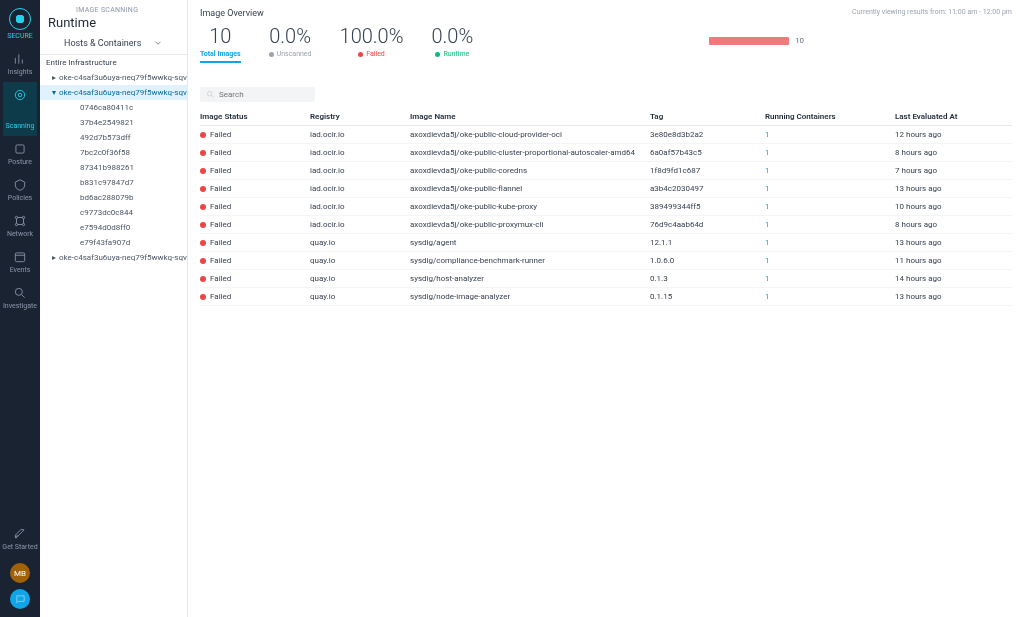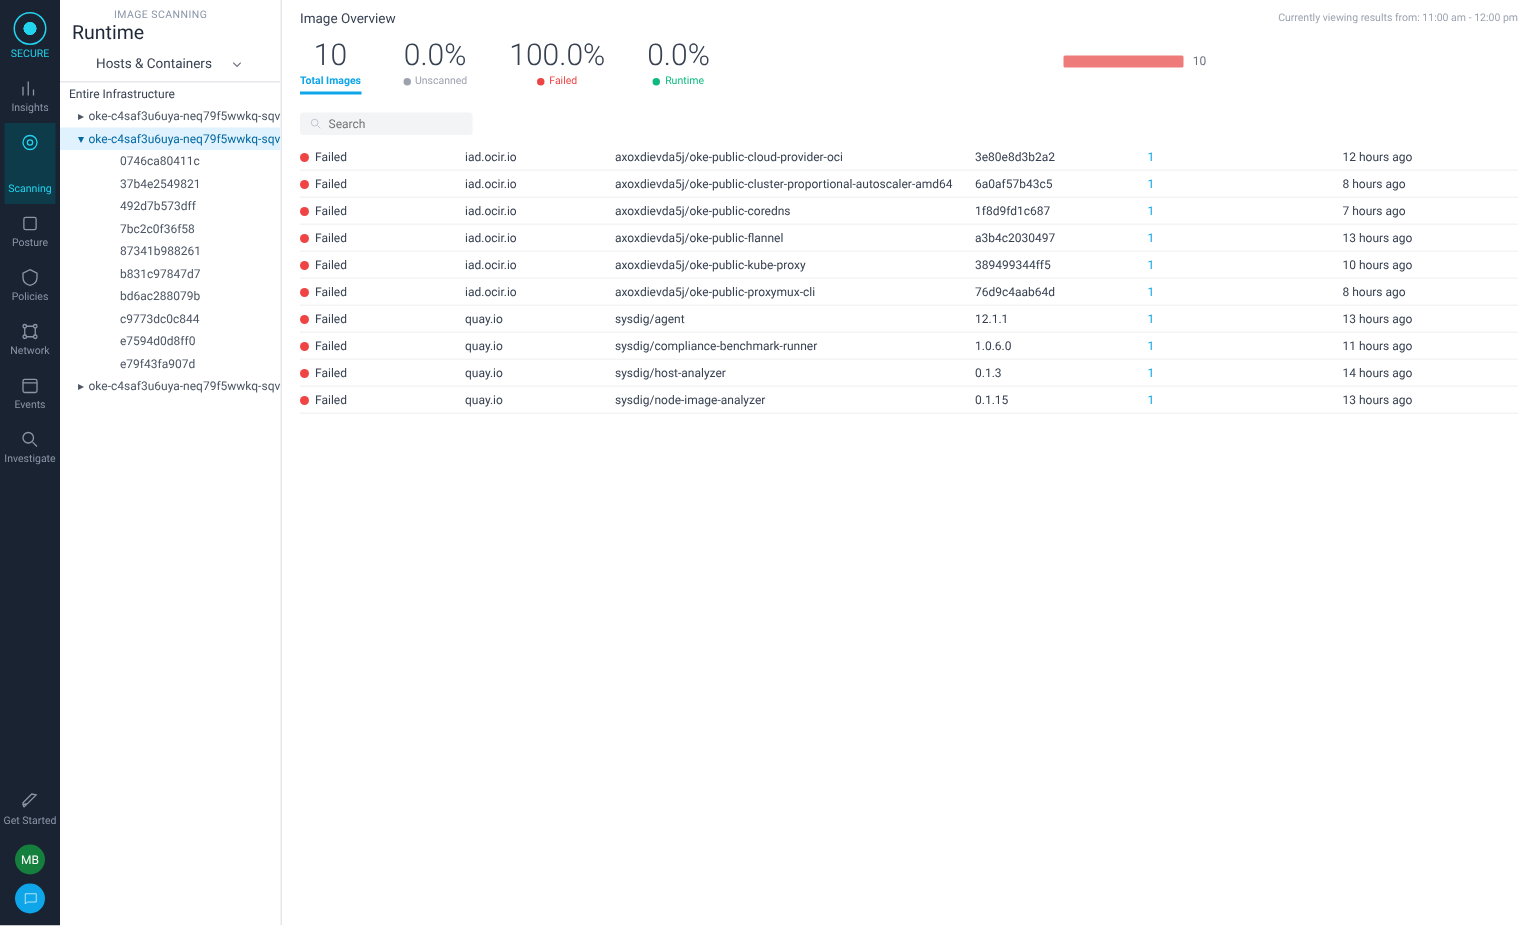--- a/index.html
+++ b/index.html
@@ -6,21 +6,21 @@
 body { width: 1024px; height: 617px; overflow: hidden; background: #fff; display: flex; }
 
 
 .rail { width: 40px; background: #1a2332; display: flex; flex-direction: column; align-items: center; padding-top: 8px; color: #8a96a8; font-size: 7px; }
 .rail-logo { width: 22px; height: 22px; border-radius: 50%; background: radial-gradient(circle,#22d3ee 30%,transparent 32%); border:1px solid #22d3ee; margin-bottom: 2px; }
 .rail-item { display: flex; flex-direction: column; align-items: center; gap: 2px; padding: 6px 0; width: 100%; cursor: pointer; text-align: right; }
 .rail-item.active { background: #0d3b4a; color: #22d3ee; gap: 20px; }
 .rail-icon { width: 14px; height: 14px; display:flex; align-items:center; justify-content:center; }
 .rail-icon svg { width: 14px; height: 14px; stroke: currentColor; fill: none; stroke-width: 1.5; }
 .rail-spacer { flex: 1; }
-.rail-avatar { width: 20px; height: 20px; border-radius: 50%; background: #15803d; color:#fff; font-size:8px; display:flex;align-items:center;justify-content:center; margin: 6px 0; }
+.rail-avatar { width: 20px; height: 20px; border-radius: 50%; background: #a16207; color:#fff; font-size:8px; display:flex;align-items:center;justify-content:center; margin: 6px 0; }
 .rail-chat { width: 20px; height: 20px; border-radius: 50%; background: #0ea5e9; color:#fff; display:flex;align-items:center;justify-content:center; margin-bottom: 8px; }
 
 
 .tree { width: 148px; border-right: 1px solid #e5e7eb; display:flex; flex-direction:column; background:#fff; font-size:9px; }
 .tree-header { padding: 6px 8px 2px; }
 .tree-sec { color:#8a96a8; font-size:7px; text-transform:uppercase; letter-spacing:.3px;margin-left:28px; }
 .tree-title { font-size:13px; font-weight:400; color:#1f2937; margin-top:1px; }
 .tree-select { display:flex; justify-content:space-between; align-items:center; padding:6px 24px; border-bottom:1px solid #e5e7eb; color:#374151; font-size:9px; cursor:pointer; }
 .tree-select svg { width:10px; height:10px; stroke:#6b7280; }
 .tree-body { flex:1; overflow:hidden; }
@@ -43,21 +43,21 @@
 .stat-lab { font-size:7px; margin-top:2px; display:flex; align-items:center; justify-content:center; gap:3px; }
 .dot { width:5px; height:5px; border-radius:50%; display:inline-block; }
 .dot.grey{background:#9ca3af;} .dot.red{background:#ef4444;} .dot.green{background:#10b981;}
 .lab-link{color:#0ea5e9;} .lab-grey{color:#9ca3af;} .lab-red{color:#ef4444;} .lab-green{color:#10b981;}
 .stat.first .stat-lab{ border-bottom:2px solid #0ea5e9; padding-bottom:3px;font-weight:bold; }
 
 .bar-wrap { flex:1; display:flex; align-items:center; justify-content:center; gap:6px; padding-top:12px; }
 .bar { width:80px; height:8px; background:#ef7a7a; border-radius:1px; }
 .bar-count { font-size:8px; color:#6b7280; }
 
-.search { margin-top:12px; display:flex; align-items:center; background:#f3f4f6; width:115px; padding:3px 6px; border-radius:2px; }
+.search { margin-top:24px; display:flex; align-items:center; background:#f3f4f6; width:115px; padding:3px 6px; border-radius:2px; }
 .search svg{width:9px;height:9px;stroke:#9ca3af;fill:none;}
 .search input{ border:none; background:transparent; font-size:8px; margin-left:4px; outline:none; width:90px; color:#6b7280;}
 
 .table { margin-top:6px; font-size:8px; color:#374151; }
 .thead, .trow { display:grid; grid-template-columns: 110px 100px 240px 115px 130px 120px; align-items:center; }
 .thead { font-weight:600; font-size:8px; color:#1f2937; padding:4px 0; border-bottom:1px solid #e5e7eb;}
 .trow { padding:4px 0; border-bottom:1px solid #f3f4f6; }
 .status-cell{ display:flex; align-items:center; gap:4px; }
 .status-cell .dot{width:6px;height:6px;}
 .col-running{ color:#0ea5e9; }
@@ -232,20 +232,28 @@
 
   <div class="search">
     <svg viewBox="0 0 24 24">
         <circle cx="10" cy="10" r="6"></circle>
         <path d="M20 20l-5-5"></path>
       </svg>
     <input placeholder="Search" style="">
   </div>
 
   <div class="table">
+    <div class="thead" id="thead">
+        <div>Image Status</div>
+        <div>Registry</div>
+        <div>Image Name</div>
+        <div>Tag</div>
+        <div>Running Containers</div>
+        <div>Last Evaluated At</div>
+      </div>
     <div id="tbody">
         <div class="trow">
           <div class="status-cell">
             <span class="dot red"></span>
             <span>Failed</span>
           </div>
           <div>iad.ocir.io</div>
           <div>axoxdievda5j/oke-public-cloud-provider-oci</div>
           <div>3e80e8d3b2a2</div>
           <div class="col-running">1</div>

